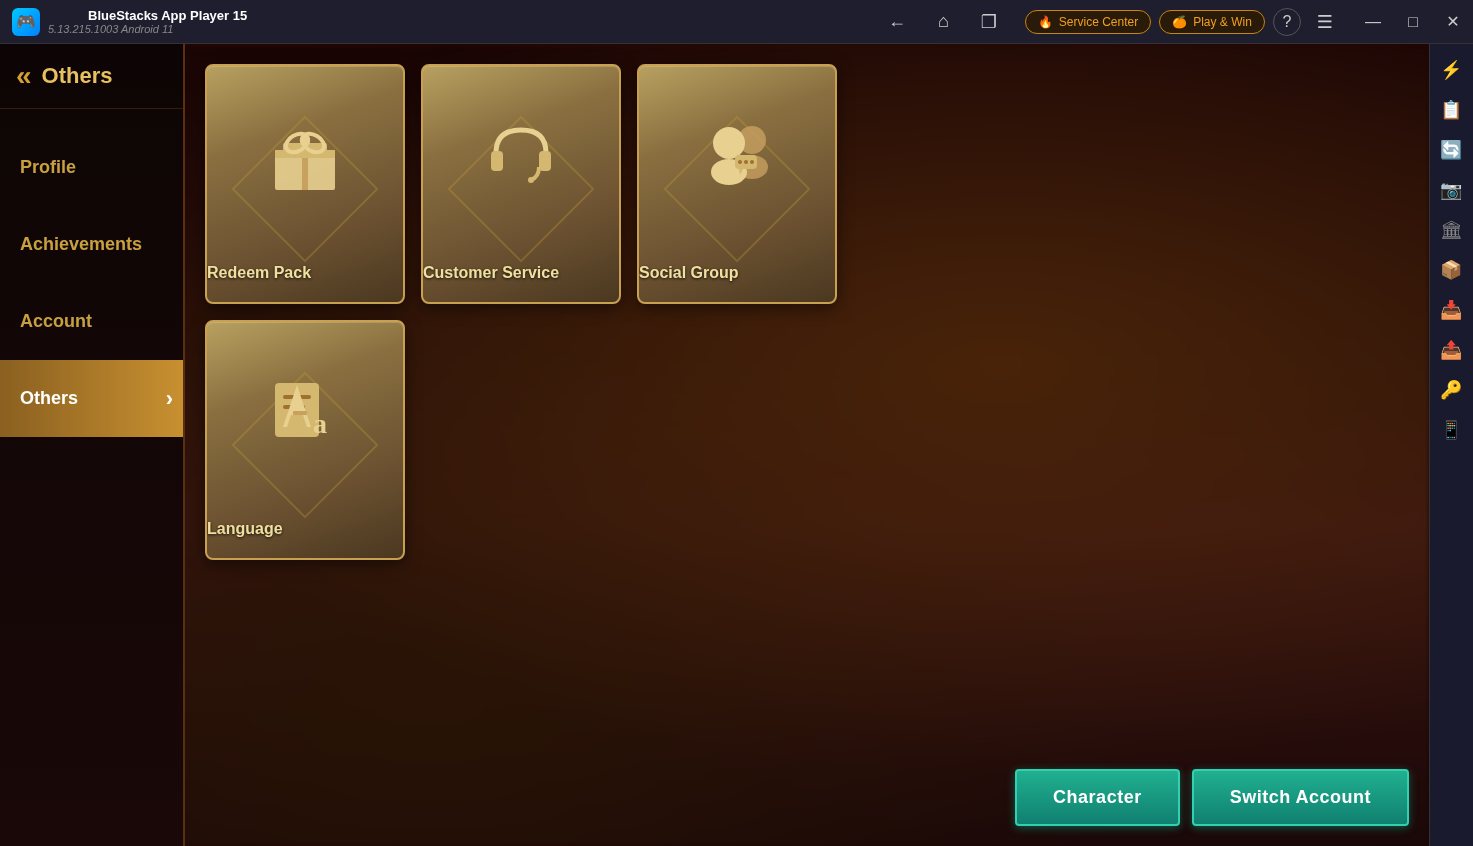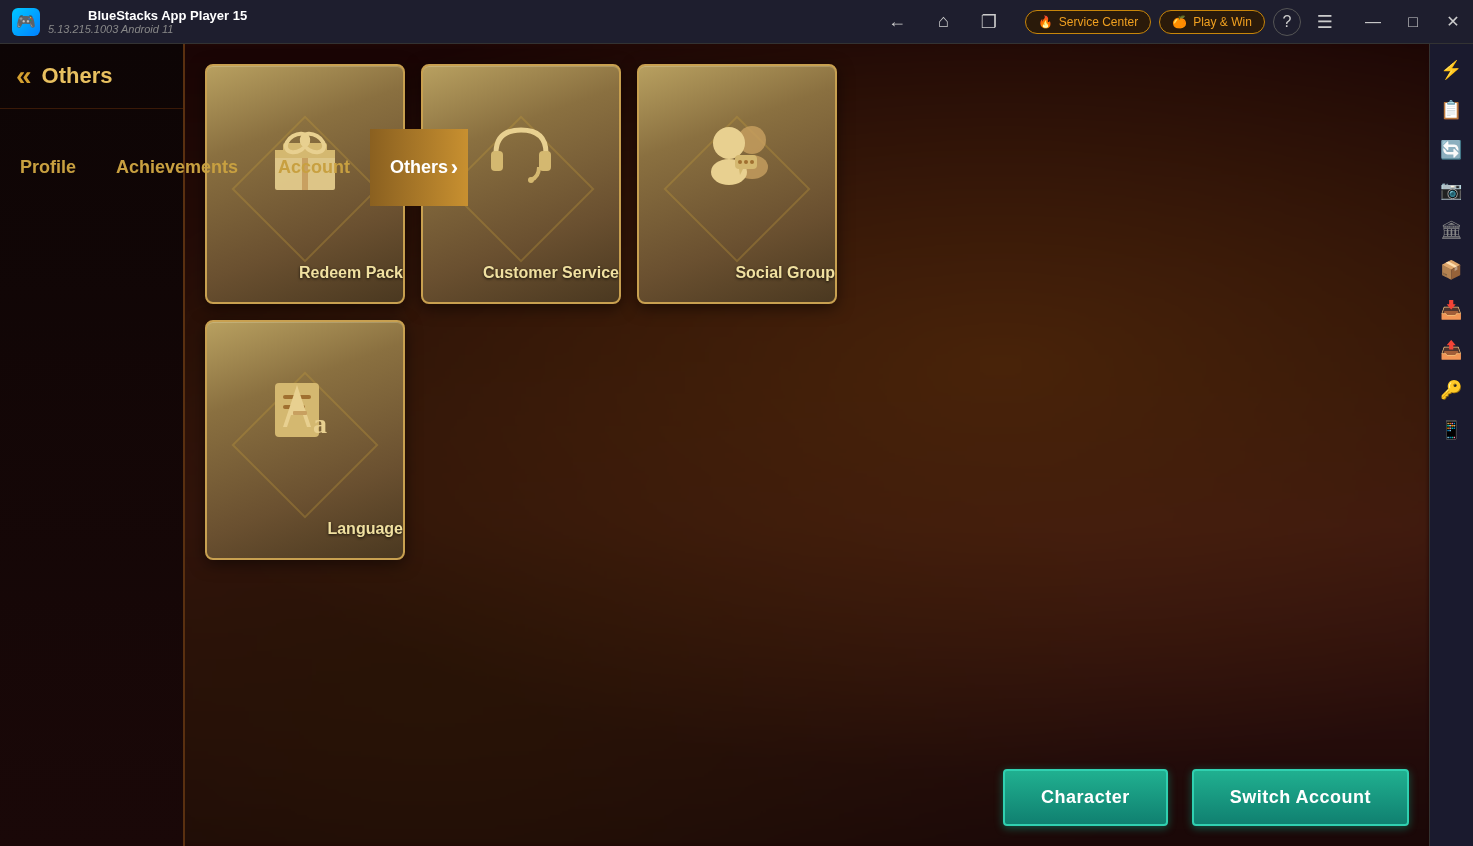--- a/index.html
+++ b/index.html
@@ -177,20 +177,21 @@
       font-weight: bold;
     }
     .section-title {
       color: #e8c060;
       font-size: 22px;
       font-weight: bold;
     }
 
     .nav-items {
       display: flex;
+      flex-direction: column;
       padding: 20px 0;
       gap: 0;
     }
     .nav-item {
       padding: 28px 20px;
       color: #c8a040;
       font-size: 18px;
       font-weight: bold;
       cursor: pointer;
       position: relative;
@@ -230,21 +231,21 @@
     }
 
     .card {
       width: 200px;
       height: 240px;
       background: linear-gradient(160deg, #b8a060 0%, #8a7040 30%, #6a5030 70%, #4a3820 100%);
       border: 2px solid #c8a050;
       border-radius: 8px;
       display: flex;
       flex-direction: column;
-      align-items: flex-end;
+      align-items: flex-start;
       justify-content: flex-end;
       padding-bottom: 20px;
       cursor: pointer;
       position: relative;
       overflow: hidden;
       box-shadow: 0 4px 16px rgba(0,0,0,0.5), inset 0 1px 0 rgba(255,255,220,0.2);
       transition: transform 0.15s, box-shadow 0.15s;
     }
 
     .card-icon-area {
@@ -288,21 +289,20 @@
     }
     .action-btn {
       padding: 16px 36px;
       font-size: 18px;
       font-weight: bold;
       cursor: pointer;
       border: none;
       border-radius: 4px;
       color: #fff;
       letter-spacing: 0.5px;
-      margin-left: 12px;
     }
     .btn-character {
       background: linear-gradient(180deg, #20b090 0%, #108070 100%);
       border: 2px solid #30d0b0;
       box-shadow: 0 2px 8px rgba(0,200,160,0.4);
     }
     .btn-switch {
       background: linear-gradient(180deg, #20b090 0%, #108070 100%);
       border: 2px solid #30d0b0;
       box-shadow: 0 2px 8px rgba(0,200,160,0.4);

